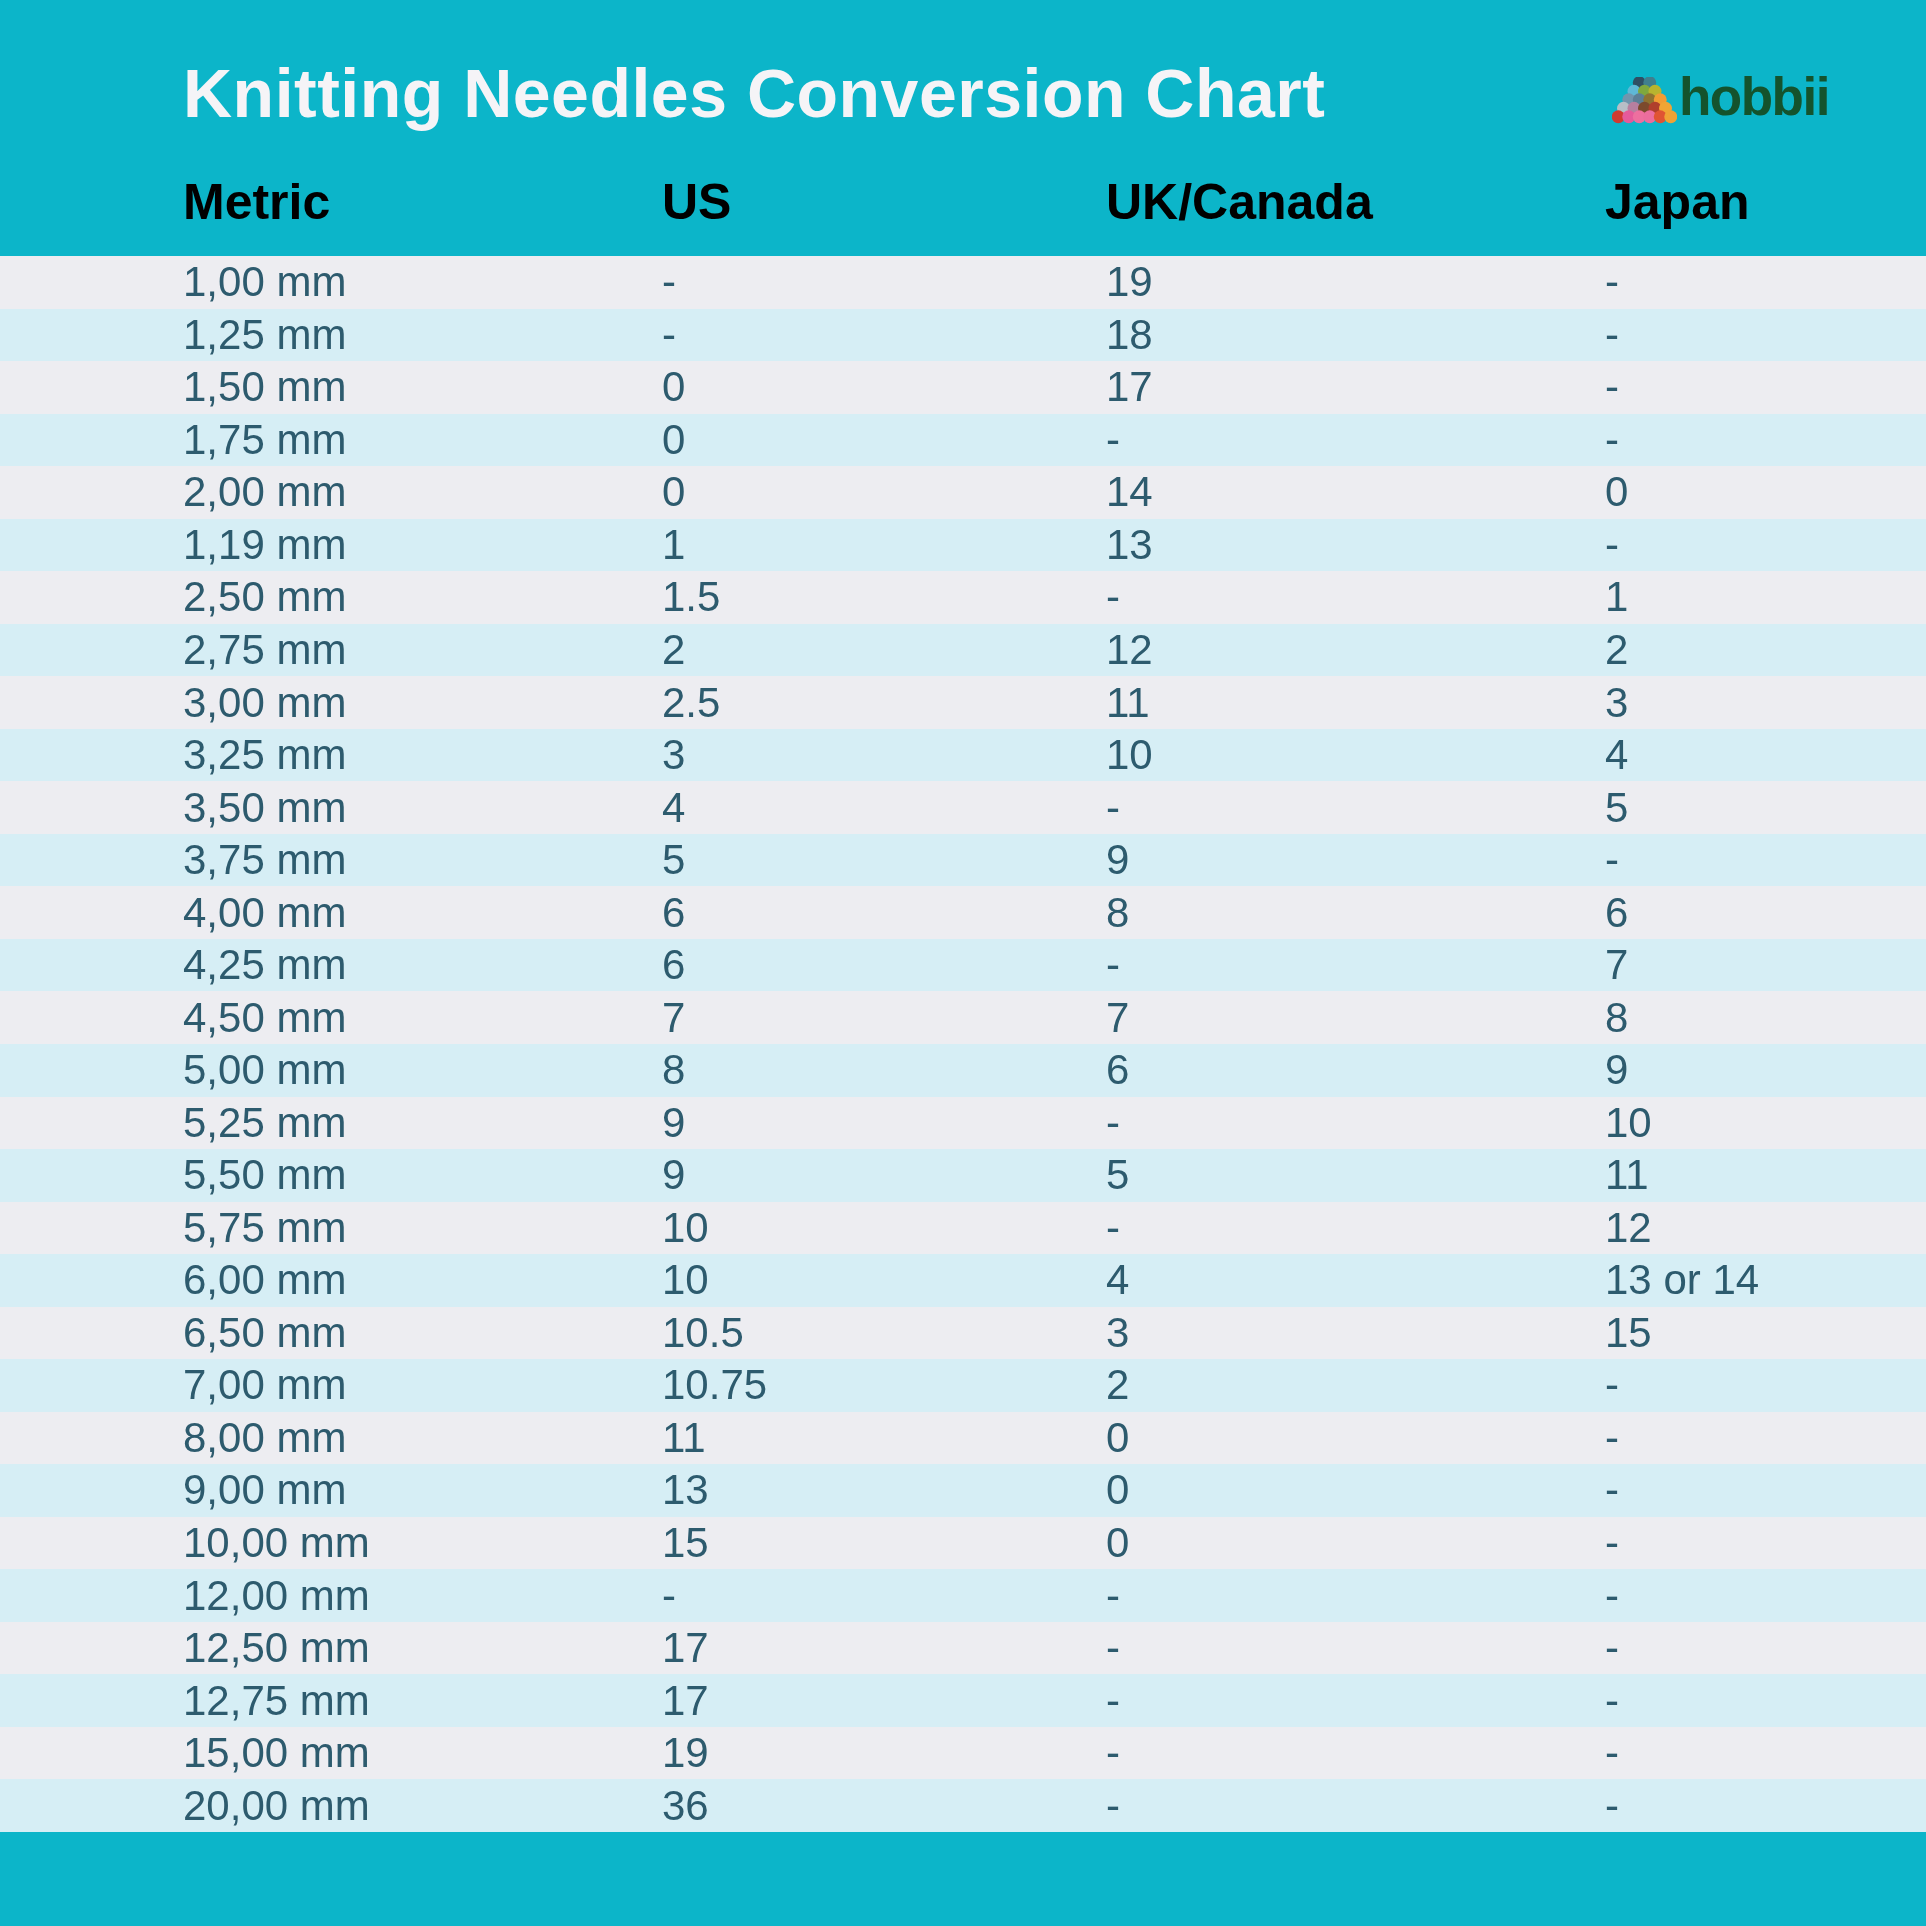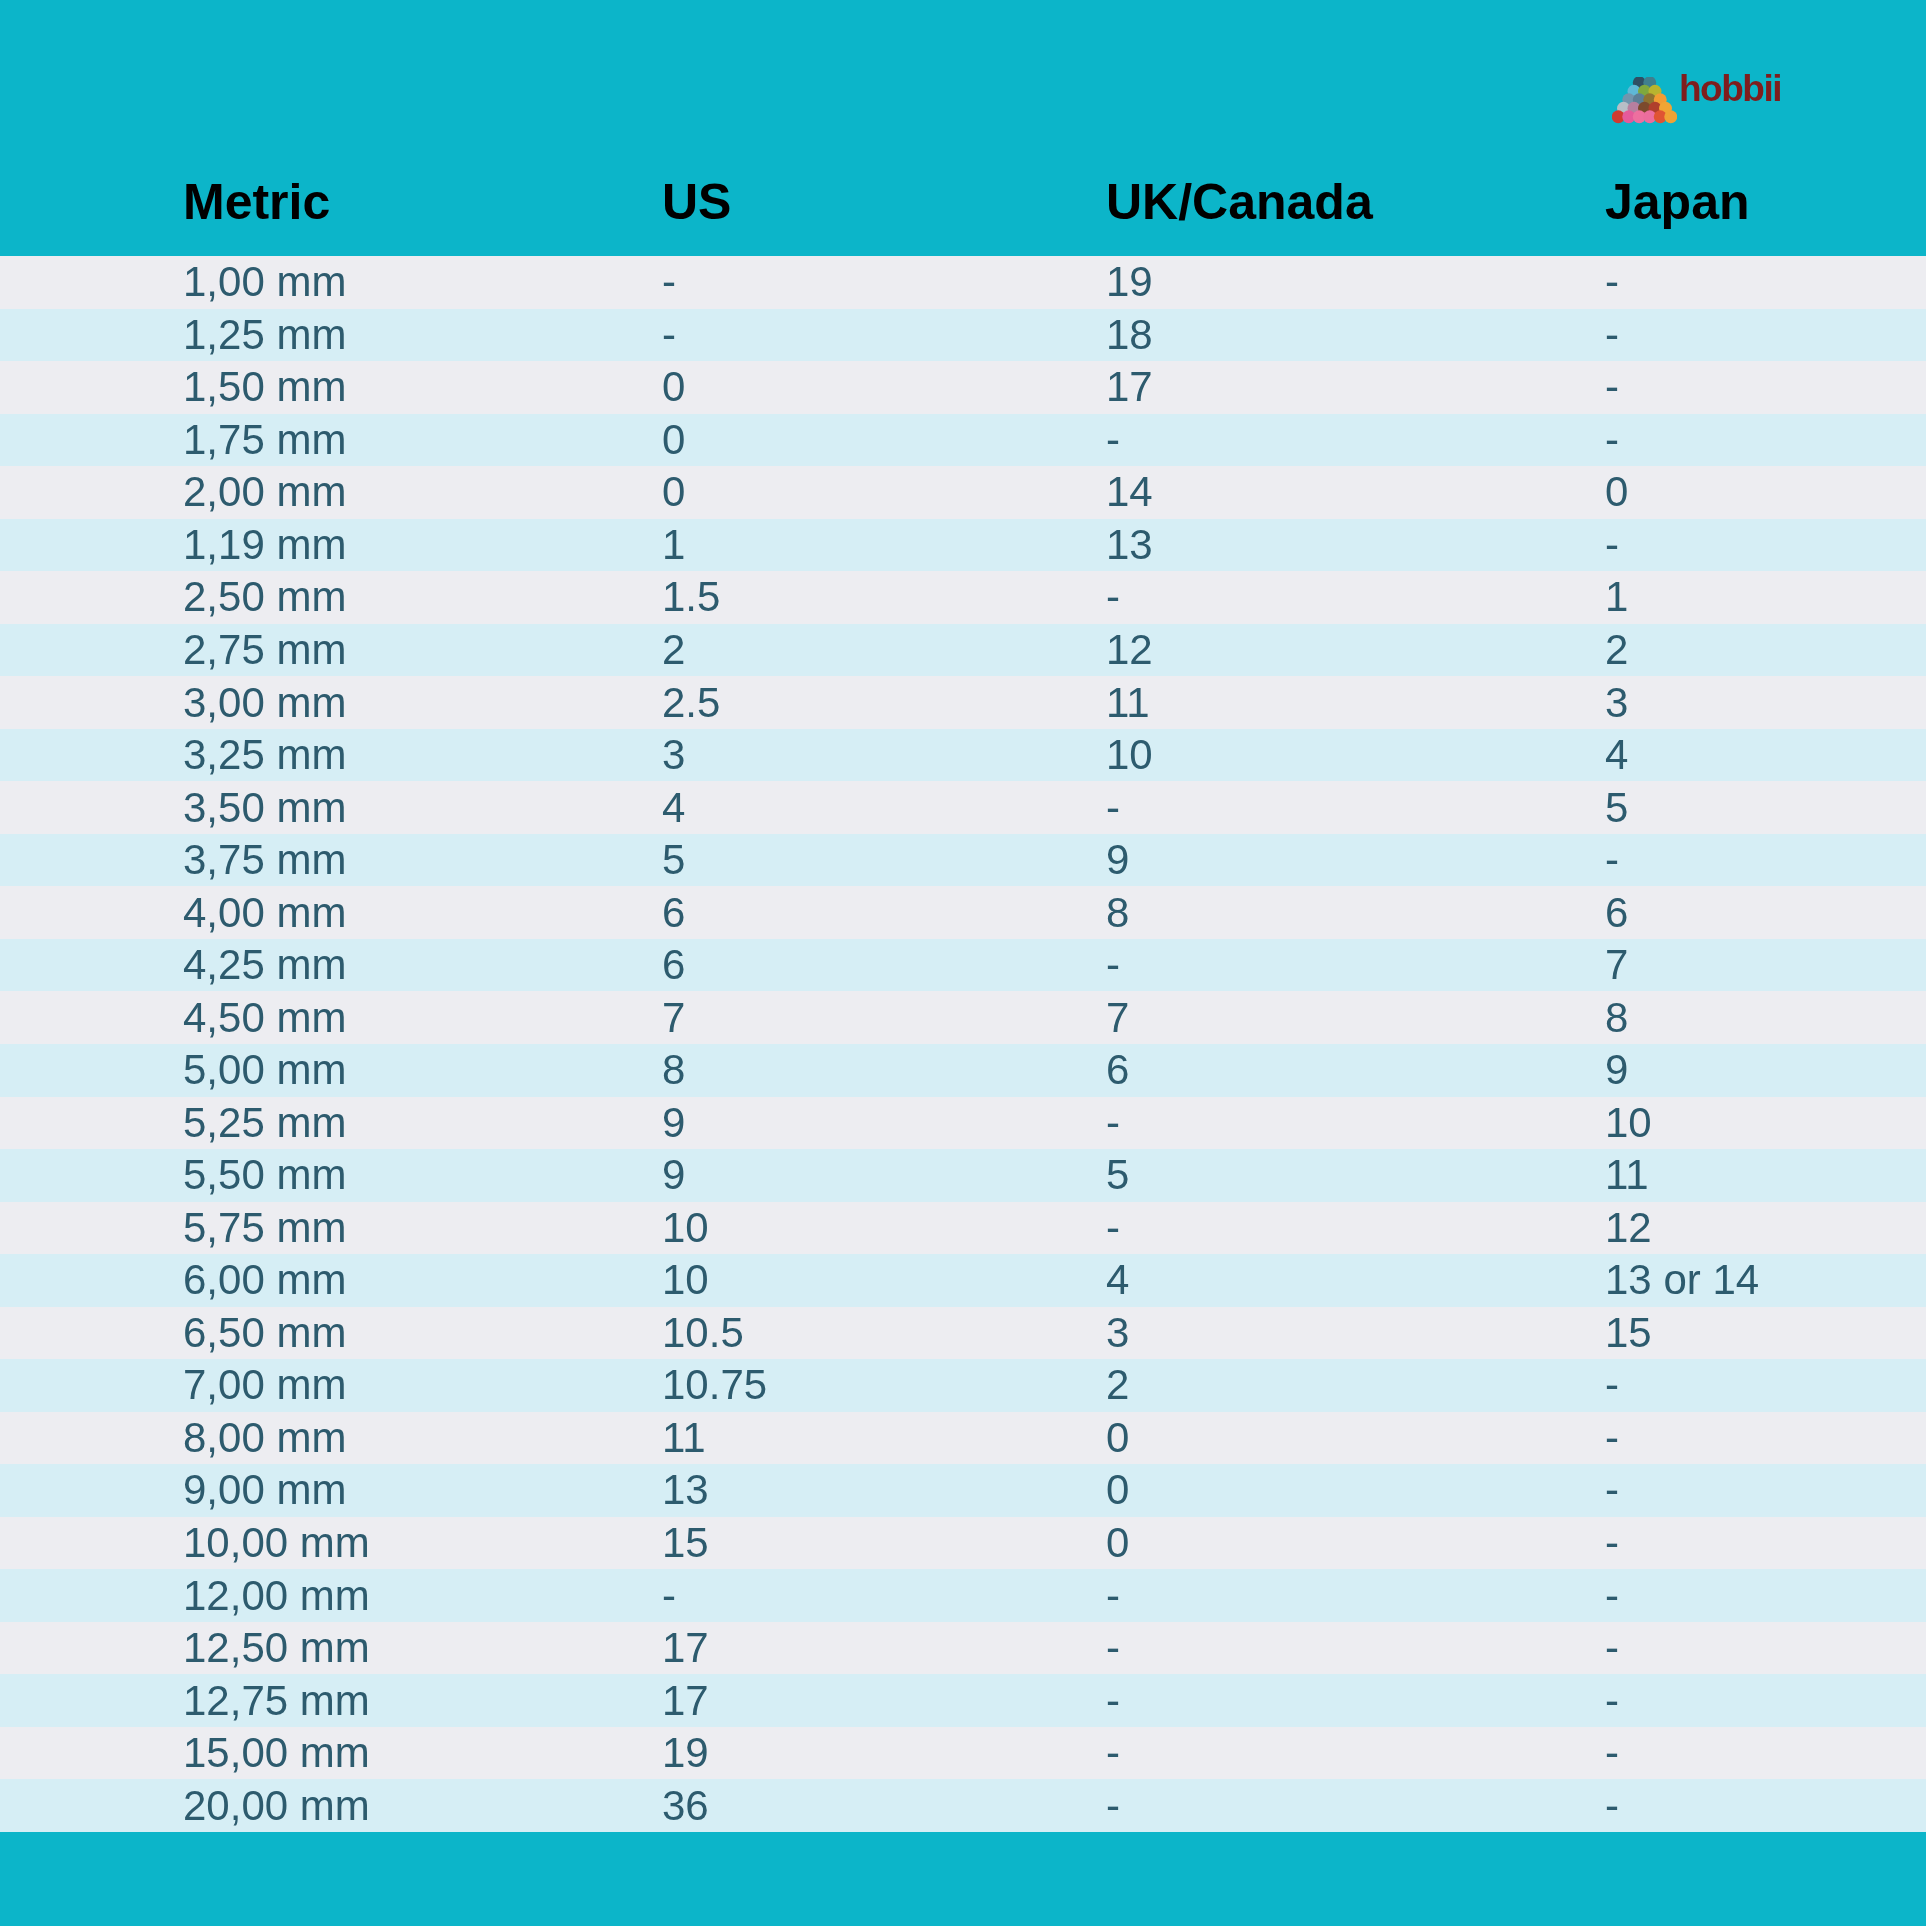--- a/index.html
+++ b/index.html
@@ -32,25 +32,25 @@
   
   .logo {
     position: absolute;
     left: 1612px; top: 77px;
     width: 246px; height: 48px;
   }
   .logo svg { position: absolute; left: 0; top: 0; }
   .logo-text {
     position: absolute;
     left: 67px; top: -7px;
-    font-size: 37px;
+    font-size: 53px;
     font-weight: bold;
     letter-spacing: -1.5px;
     line-height: 1;
-    color: #7f1d1d;
+    color: #14532d;
   }
   
   .col-head {
     position: absolute;
     top: 177px;
     font-size: 50px;
     font-weight: bold;
     line-height: 1;
     color: #000000;
     white-space: nowrap;
@@ -88,20 +88,21 @@
     width: 100%; height: 94px;
     background: #0cb5c9;
   }
 </style>
 </head>
 <body>
 
 <div class="canvas">
 
   <div class="band-top">
+    <h1 class="page-title">Knitting Needles Conversion Chart</h1>
 
     <div class="logo">
       <svg width="65" height="48" viewBox="0 0 130 95">
           <circle cx="54.5" cy="11" r="13" fill="#2f4f63"></circle>
           <circle cx="75.5" cy="11" r="13" fill="#3f7f8e"></circle>
           <circle cx="44" cy="28" r="13" fill="#5fb8d6"></circle>
           <circle cx="65" cy="28" r="13" fill="#7fa83d"></circle>
           <circle cx="86" cy="28" r="13" fill="#b8b42f"></circle>
           <circle cx="33.5" cy="45" r="13" fill="#7295ad"></circle>
           <circle cx="54.5" cy="45" r="13" fill="#5c7f96"></circle>

